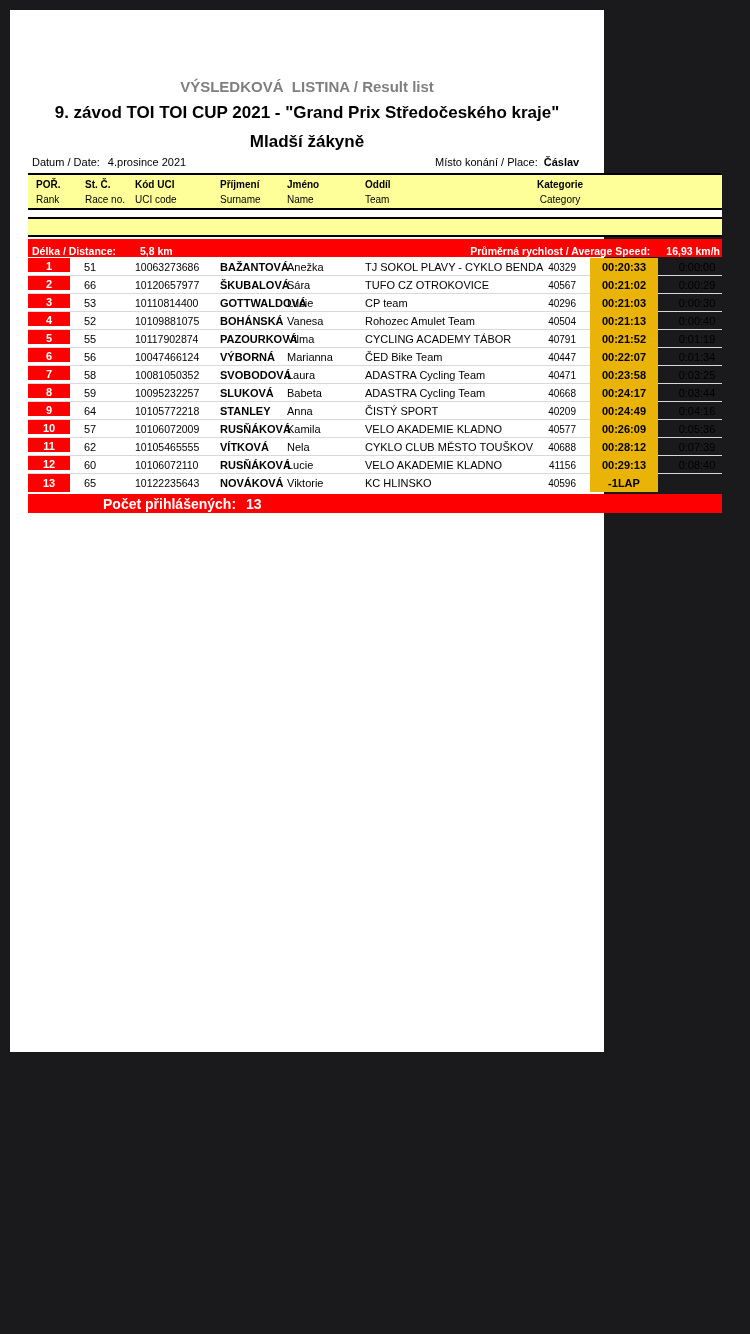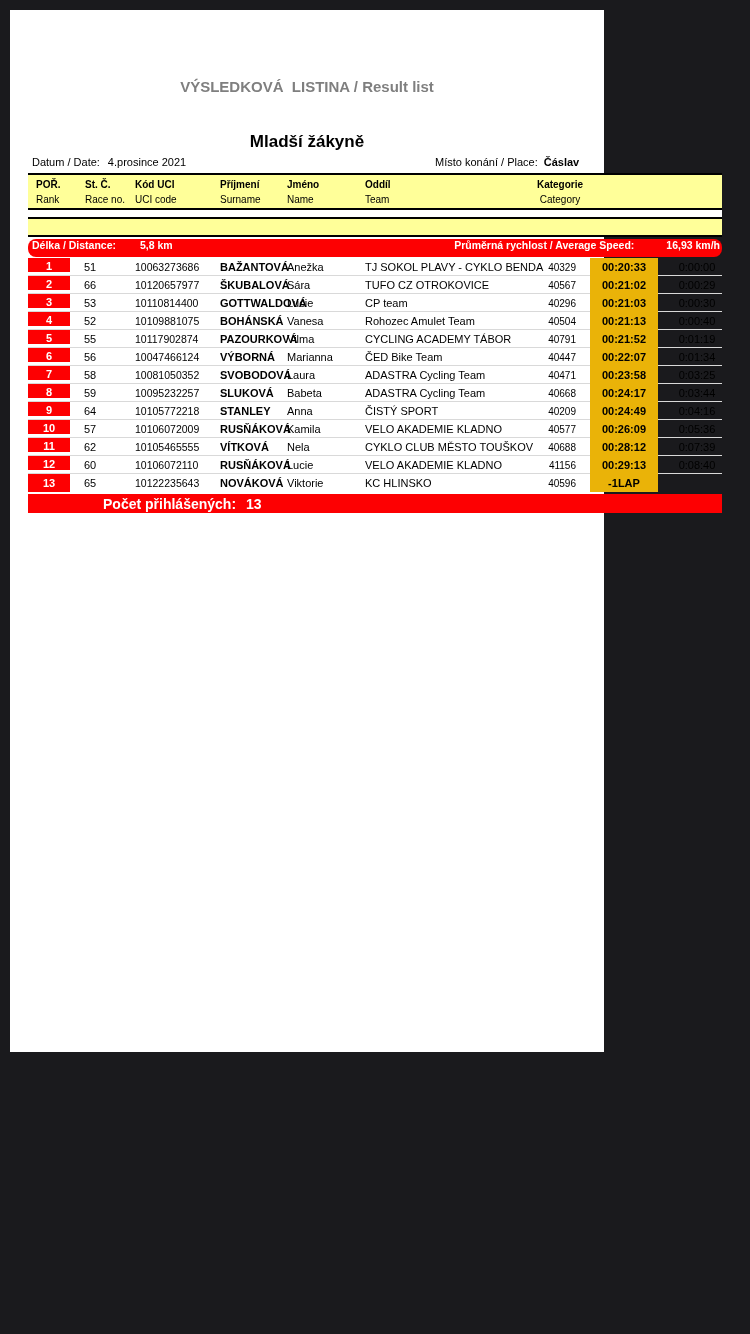--- a/index.html
+++ b/index.html
@@ -56,29 +56,28 @@
   .h-team { padding-left:3px; }
   .h-cat { grid-column:7 / span 2; text-align:center; }
 
   .gap-band { height:7px; background:#ffffff; }
   .band2 {
     background:#ffff99; border-top:2px solid #000; border-bottom:2px solid #000;
     height:16px;
   }
   .band-red {
     margin-top:2px; height:18px; background:#fd0002; color:#fff;
-    display:flex; align-items:flex-start; font-size:10.5px; font-weight:bold;
+    display:flex; align-items:flex-end; font-size:10.5px; font-weight:bold;
     white-space:nowrap;
-    border-radius:8px;
   }
   .br-label1 { margin-left:4px; }
   .br-value1 { position:absolute; margin-left:112px; }
   .br-spacer { flex:1; }
   .br-label2 { }
-  .br-value2 { margin-left:32px; margin-right:2px; }
+  .br-value2 { margin-left:16px; margin-right:2px; }
 
   .rows { margin-top:1px; }
   .row { height:18px; box-sizing:border-box; border-bottom:1px solid #d9d9d9; font-size:11px; color:#000; }
   .cell { white-space:nowrap; overflow:visible; line-height:17px; height:17px; }
   .c-rank {
     background:#fd0002; color:#fff; font-weight:bold; text-align:center;
     height:16px; line-height:16px; box-sizing:border-box; border-bottom:2px solid #fff; margin-bottom:0;
     align-self:start;
   }
   .row:last-child { border-bottom:none; }
@@ -98,20 +97,21 @@
   }
   .fb-label { margin-left:75px; }
   .fb-value { margin-left:10px; }
 </style>
 </head>
 <body>
 
 <div class="page">
 
   <div class="result-heading">VÝSLEDKOVÁ  LISTINA / Result list</div>
+  <div class="race-title">9. závod TOI TOI CUP 2021 - "Grand Prix Středočeského kraje"</div>
   <div class="category-title">Mladší žákyně</div>
 
   <div class="info-row">
     <span class="info-date">
       <span class="info-label">Datum / Date:</span><span class="info-value">4.prosince 2021</span>
     </span>
     <span class="info-place">
       <span class="info-label">Místo konání / Place:</span><span class="info-value-bold">Čáslav</span>
     </span>
   </div>

